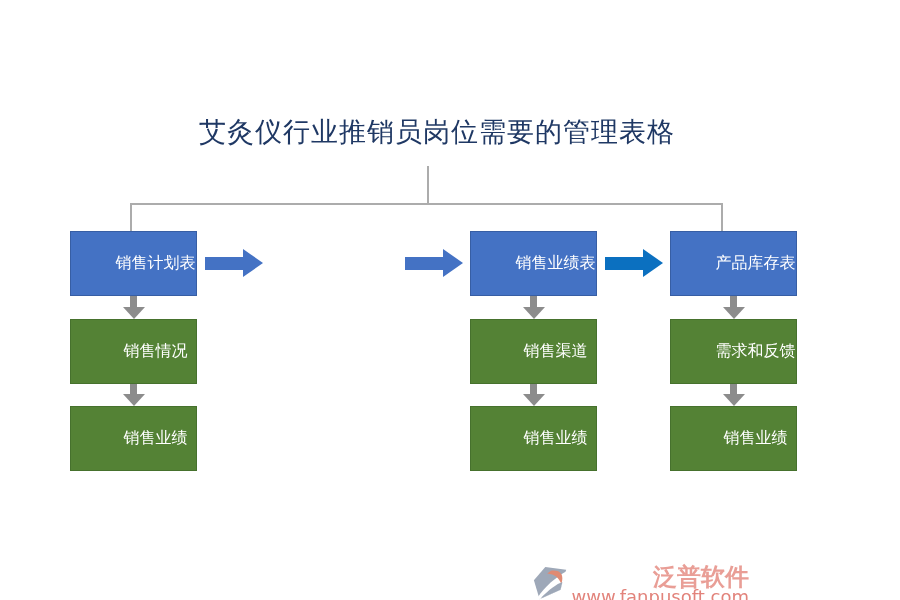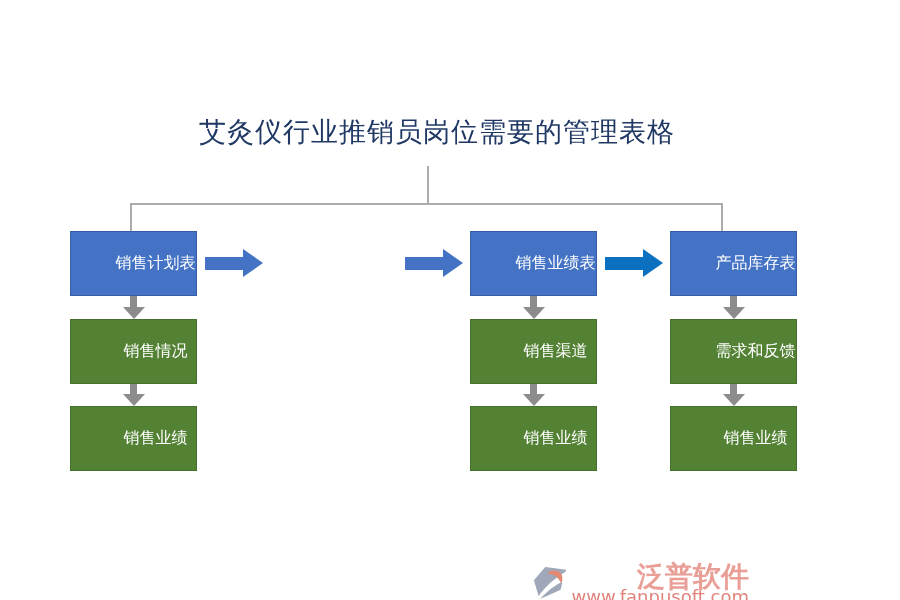--- a/index.html
+++ b/index.html
@@ -116,21 +116,21 @@
   .logo .mark { margin-top: 1px; }
   .logo .text-col {
     display: flex;
     flex-direction: column;
     align-items: flex-end;
     margin-left: 2px;
   }
   .logo .brand {
     font-family: Liberation Sans, sans-serif;
     font-weight: bold;
-    font-size: 28px;
+    font-size: 24px;
     line-height: 26px;
     color: var(--logo-pink, #E99E96);
     white-space: nowrap;
     text-align: right;
   }
   .logo .url {
     font-size: 18px;
     line-height: 13px;
     color: var(--logo-url-pink, #E2837B);
     white-space: nowrap;

